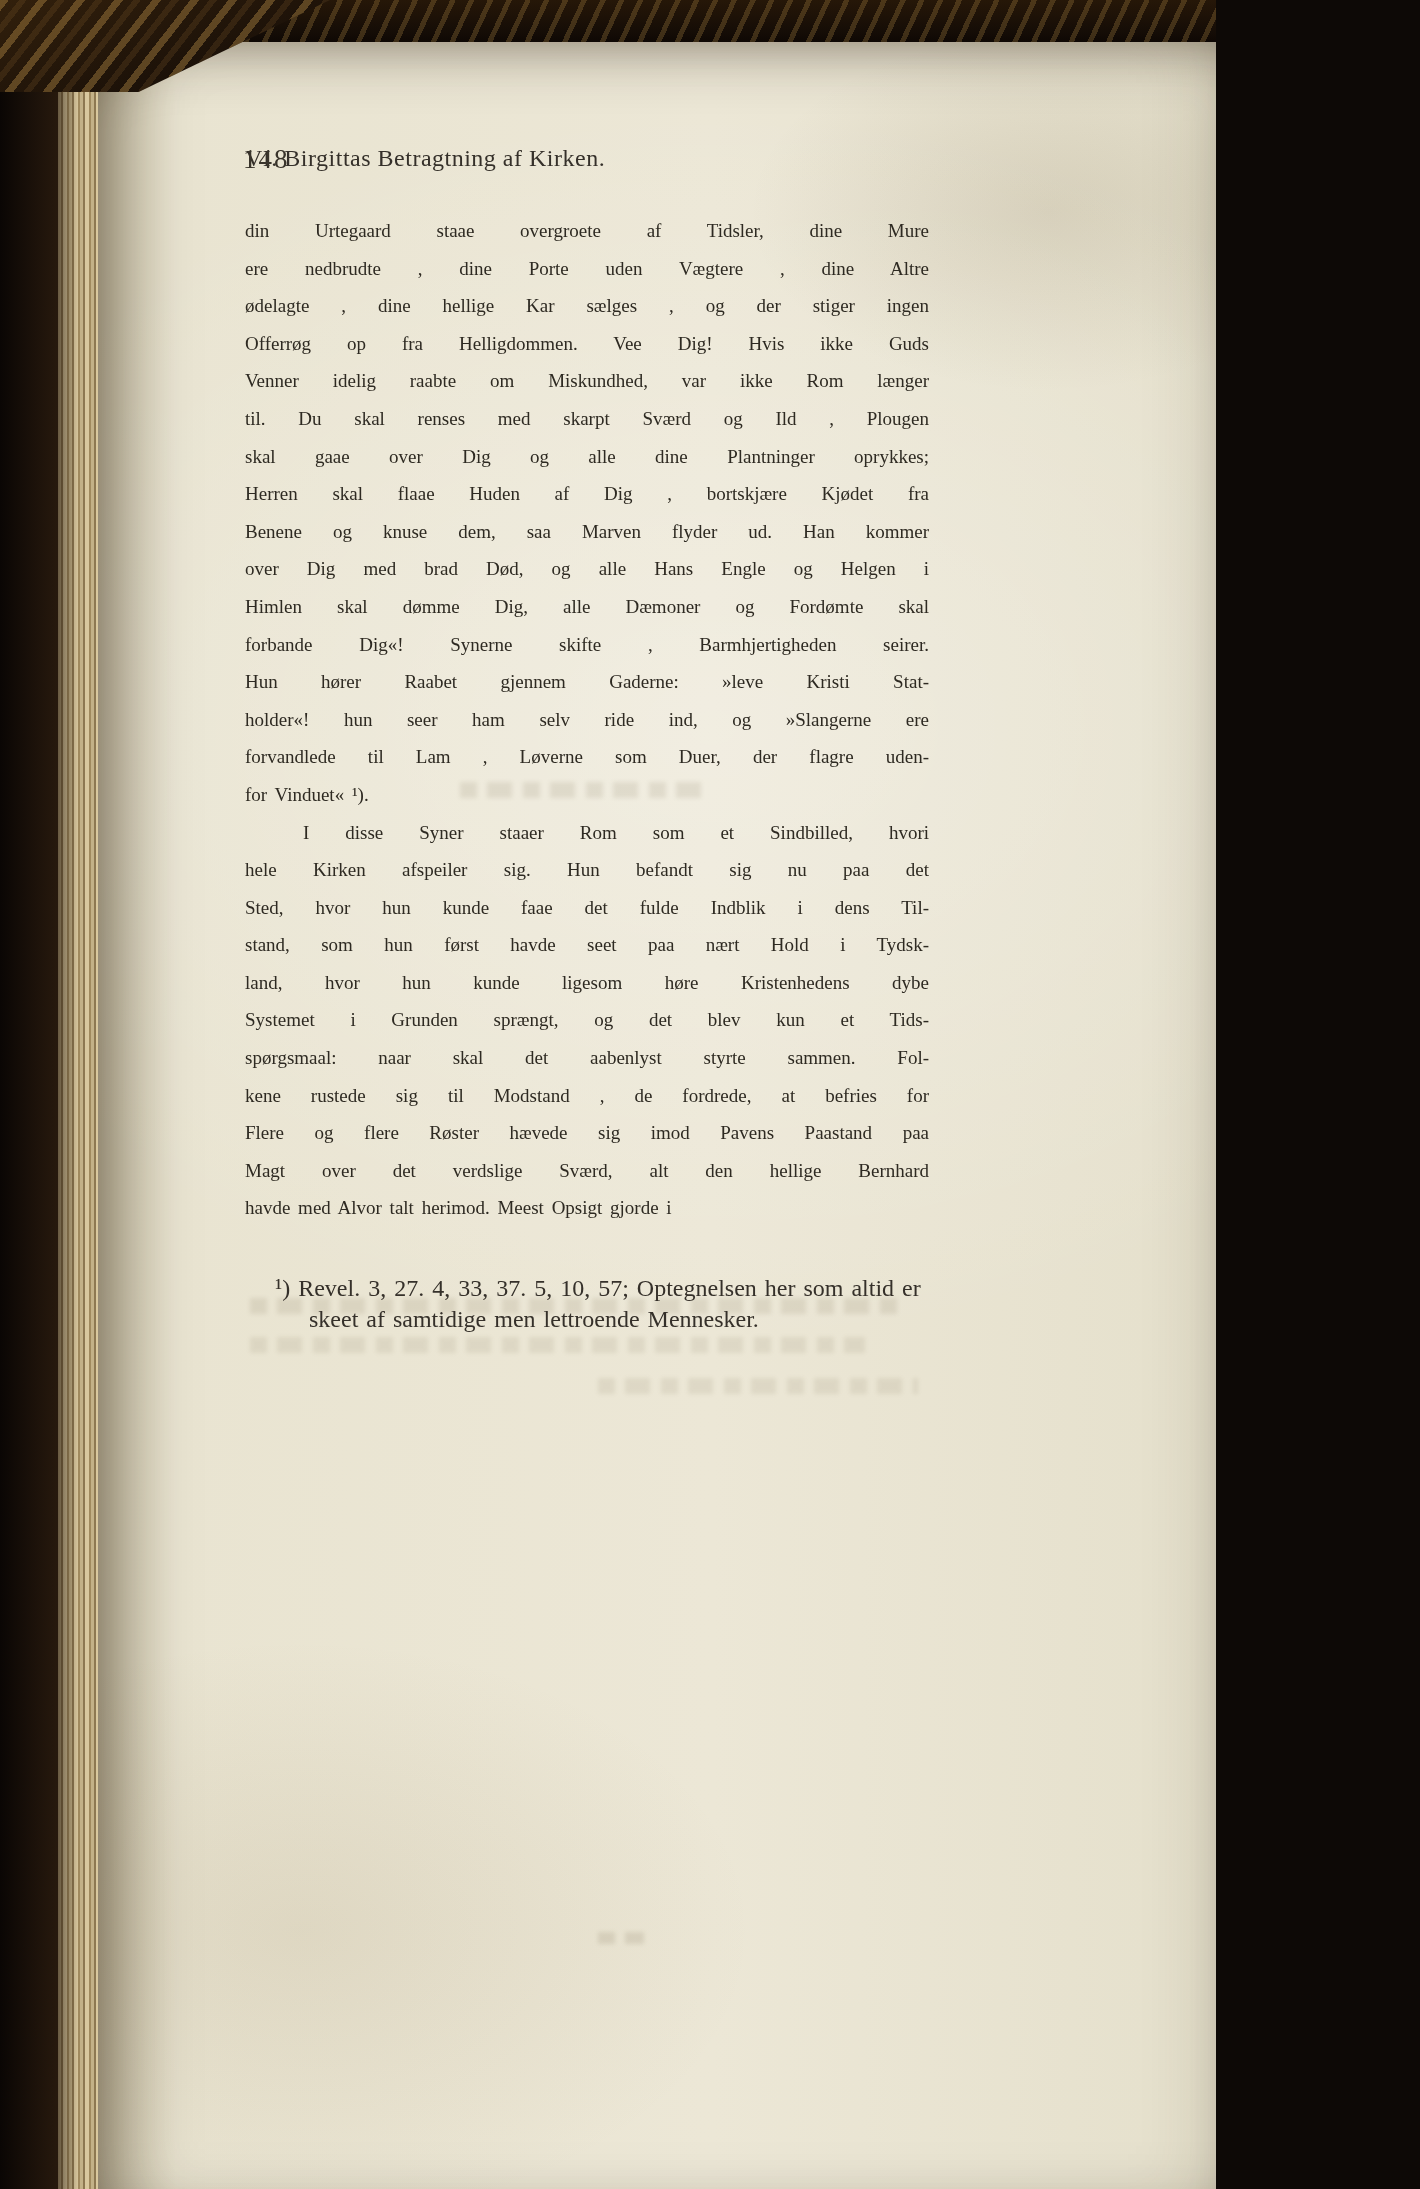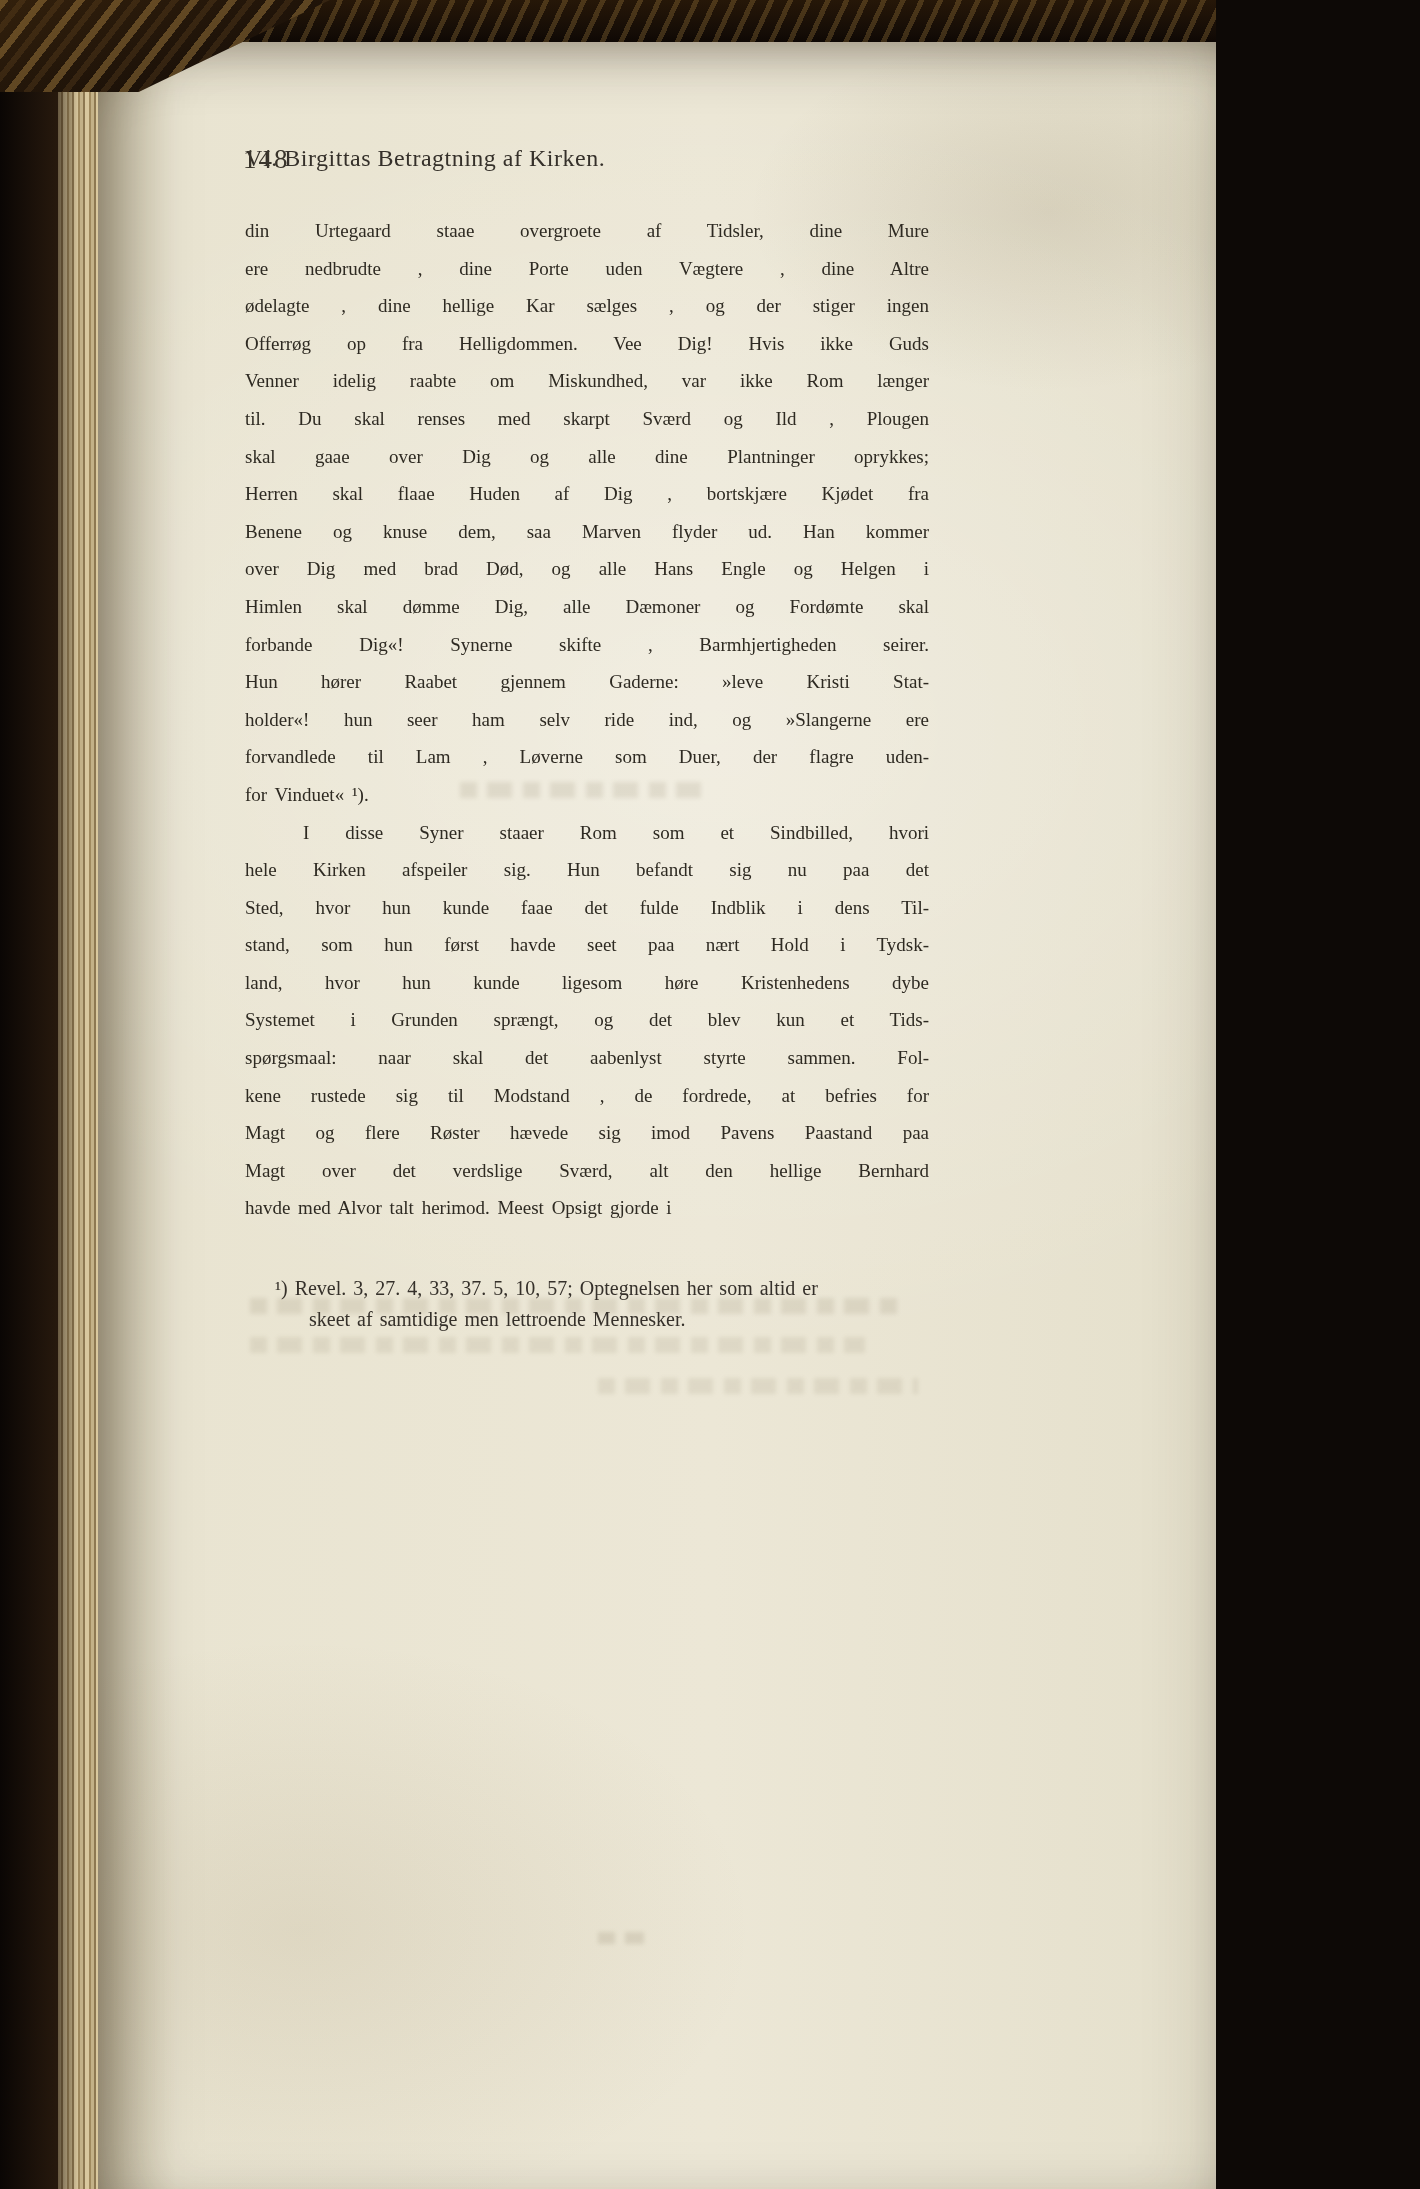--- a/index.html
+++ b/index.html
@@ -60,21 +60,21 @@
     font-size:27px;letter-spacing:2px;color:#39342b;
   }
   .runhead{
     display:block;text-align:left;font-size:24px;color:#35302a;
     letter-spacing:.5px;padding-top:3px;
   }
   .para{font-size:19px;line-height:37.6px;word-spacing:3px;}
   .line{text-align:justify;text-align-last:justify;}
   .line.short{text-align-last:left;}
   .line.indent{padding-left:58px;}
-  .footnote{margin-top:46px;font-size:20px;line-height:31px;color:#35302a;word-spacing:2px;}
+  .footnote{margin-top:46px;font-size:24px;line-height:31px;color:#35302a;word-spacing:2px;}
   .fline{padding-left:30px;}
   .fline.f2{padding-left:64px;}
   
   .bleed{
     position:absolute;height:16px;opacity:.12;filter:blur(2px);color:#6d5f42;
     background:repeating-linear-gradient(90deg,currentColor 0 17px,transparent 17px 27px,currentColor 27px 52px,transparent 52px 63px);
   }
   .b1{left:362px;top:742px;width:250px;}
   .b2{left:152px;top:1258px;width:655px;}
   .b3{left:152px;top:1297px;width:615px;opacity:.10;}
@@ -125,21 +125,21 @@
 
       <div class="para">
         <div class="line indent">I disse Syner staaer Rom som et Sindbilled, hvori</div>
         <div class="line">hele Kirken afspeiler sig. Hun befandt sig nu paa det</div>
         <div class="line">Sted, hvor hun kunde faae det fulde Indblik i dens Til-</div>
         <div class="line">stand, som hun først havde seet paa nært Hold i Tydsk-</div>
         <div class="line">land, hvor hun kunde ligesom høre Kristenhedens dybe</div>
         <div class="line">Systemet i Grunden sprængt, og det blev kun et Tids-</div>
         <div class="line">spørgsmaal: naar skal det aabenlyst styrte sammen. Fol-</div>
         <div class="line">kene rustede sig til Modstand , de fordrede, at befries for</div>
-        <div class="line">Magt og flere Røster hævede sig imod Pavens Paastand paa</div>
+        <div class="line">Flere og flere Røster hævede sig imod Pavens Paastand paa</div>
         <div class="line">Magt over det verdslige Sværd, alt den hellige Bernhard</div>
         <div class="line short">havde med Alvor talt herimod. Meest Opsigt gjorde i</div>
       </div>
 
       <div class="footnote">
         <div class="fline">¹) Revel. 3, 27. 4, 33, 37. 5, 10, 57; Optegnelsen her som altid er</div>
         <div class="fline f2">skeet af samtidige men lettroende Mennesker.</div>
       </div>
 
     </div>

